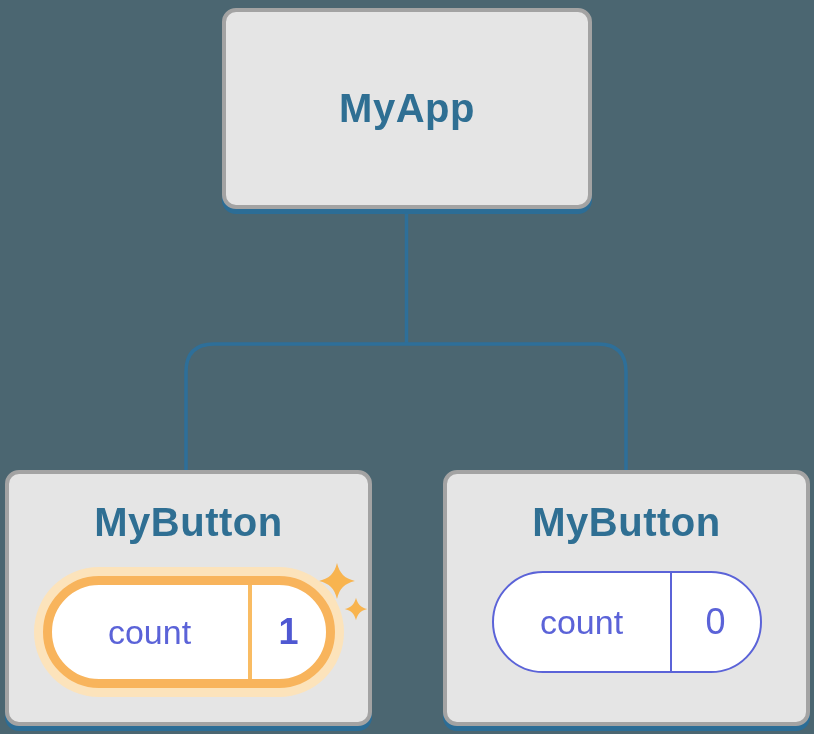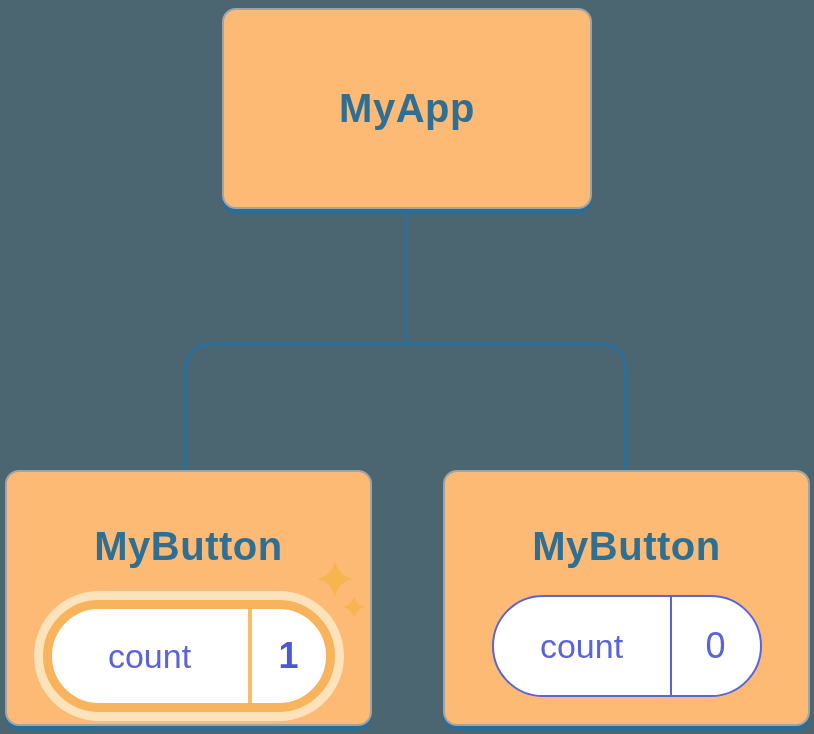--- a/index.html
+++ b/index.html
@@ -15,22 +15,22 @@
     overflow: hidden;
   }
   .connector-layer {
     position: absolute;
     left: 0; top: 0;
     width: 814px; height: 734px;
     pointer-events: none;
   }
   .component-card {
     position: absolute;
-    background: #fdba74;
-    border: 2px solid #a3a3a3;
+    background: #e5e5e5;
+    border: 4px solid #a3a3a3;
     border-radius: 14px;
     box-shadow: 0 5px 0 #2c6d96;
     box-sizing: border-box;
   }
   .card-root {
     left: 222px; top: 8px;
     width: 370px; height: 201px;
     display: flex;
     align-items: center;
     justify-content: center;
@@ -44,21 +44,21 @@
   }
   .card-child-left  { left: 5px; }
   .card-child-right { left: 443px; }
   .component-title {
     color: #2f6f93;
     font-size: 40px;
     font-weight: 700;
     letter-spacing: 0.5px;
   }
   .card-child .component-title {
-    margin-top: 52px;
+    margin-top: 26px;
     text-align: right;
   }
   
   .state-pill {
     display: flex;
     align-items: stretch;
     box-sizing: border-box;
     background: #ffffff;
     border: 2px solid #5b63d8;
     border-radius: 999px;

